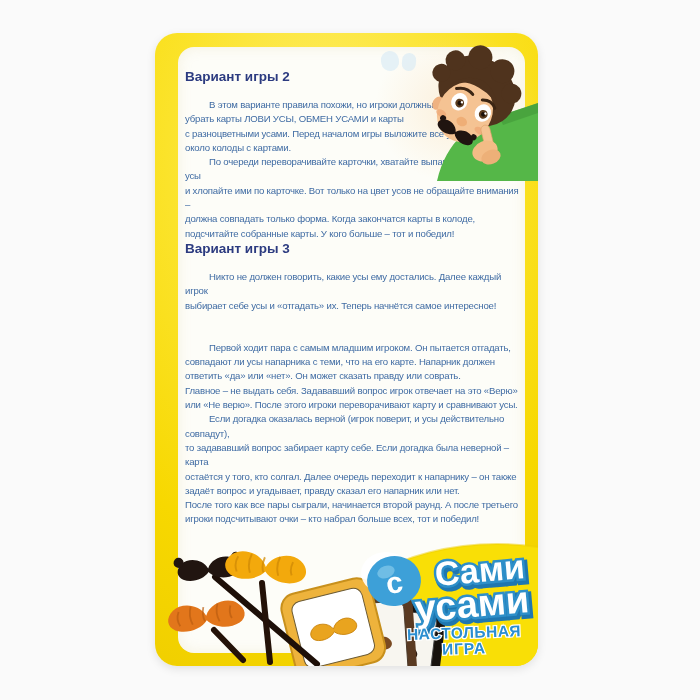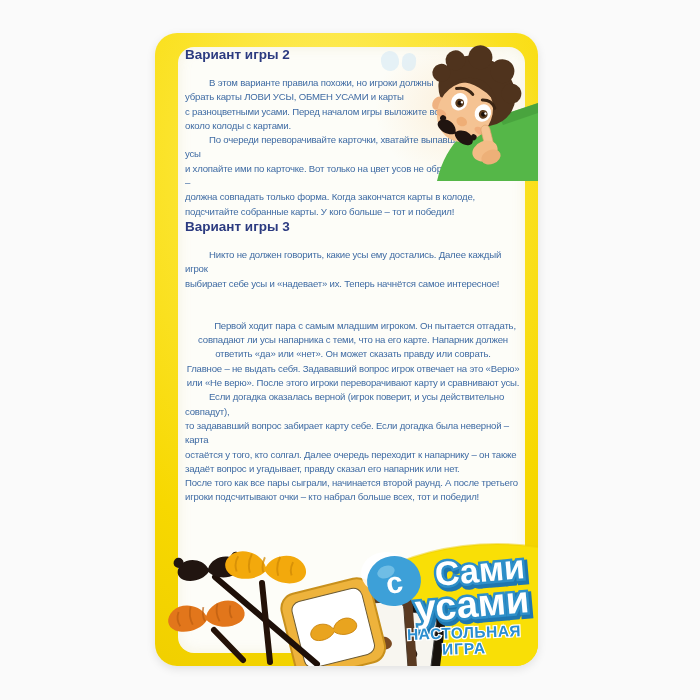--- a/index.html
+++ b/index.html
@@ -23,29 +23,29 @@
   .glow{
     position:absolute;left:220px;top:0;width:165px;height:150px;
     background:radial-gradient(closest-side, rgba(250,224,185,.85), rgba(250,224,185,0));
     opacity:.55;
   }
   .watermark{position:absolute;left:226px;top:18px;opacity:.5;}
   .watermark i{display:inline-block;border-radius:10px;background:#cfe7f6;}
   .wm1{width:18px;height:20px;transform:rotate(-8deg);}
   .wm2{width:14px;height:18px;margin-left:3px;transform:rotate(6deg);}
   .rules{
-    position:absolute;left:30px;top:14px;width:336px;
+    position:absolute;left:30px;top:36px;width:336px;
     color:#3f6ba3;font-size:9.6px;line-height:14.3px;letter-spacing:-0.2px;
   }
   .rules h3{
     margin:0 0 14px 0;color:#2c3b80;font-size:13.5px;line-height:15px;letter-spacing:0;
   }
   .rules h3.h2{}
   .rules p{margin:0;white-space:pre-line;text-indent:24px;}
-  .rules p.gap{margin-top:28px;text-align:center;}
+  .rules p.gap{margin-top:28px;}
   .man{position:absolute;left:252px;top:0;width:131px;height:148px;}
   .bottom-art{position:absolute;left:0;bottom:0;width:383px;height:185px;}
 </style>
 </head>
 <body>
 
 <div class="photo">
   <div class="card">
 
     <div class="panel"></div>
@@ -57,21 +57,21 @@
       <p>В этом варианте правила похожи, но игроки должны
 убрать карты ЛОВИ УСЫ, ОБМЕН УСАМИ и карты
 с разноцветными усами. Перед началом игры выложите все усы
 около колоды с картами.</p>
       <p>По очереди переворачивайте карточки, хватайте выпавшие на карте усы
 и хлопайте ими по карточке. Вот только на цвет усов не обращайте внимания –
 должна совпадать только форма. Когда закончатся карты в колоде,
 подсчитайте собранные карты. У кого больше – тот и победил!</p>
       <h3 class="h2">Вариант игры 3</h3>
       <p>Никто не должен говорить, какие усы ему достались. Далее каждый игрок
-выбирает себе усы и «надевает» их. Теперь начнётся самое интересное!</p>
+выбирает себе усы и «отгадать» их. Теперь начнётся самое интересное!</p>
       <p class="gap">Первой ходит пара с самым младшим игроком. Он пытается отгадать,
 совпадают ли усы напарника с теми, что на его карте. Напарник должен
 ответить «да» или «нет». Он может сказать правду или соврать.
 Главное – не выдать себя. Задававший вопрос игрок отвечает на это «Верю»
 или «Не верю». После этого игроки переворачивают карту и сравнивают усы.</p>
       <p>Если догадка оказалась верной (игрок поверит, и усы действительно совпадут),
 то задававший вопрос забирает карту себе. Если догадка была неверной – карта
 остаётся у того, кто солгал. Далее очередь переходит к напарнику – он также
 задаёт вопрос и угадывает, правду сказал его напарник или нет.
 После того как все пары сыграли, начинается второй раунд. А после третьего

